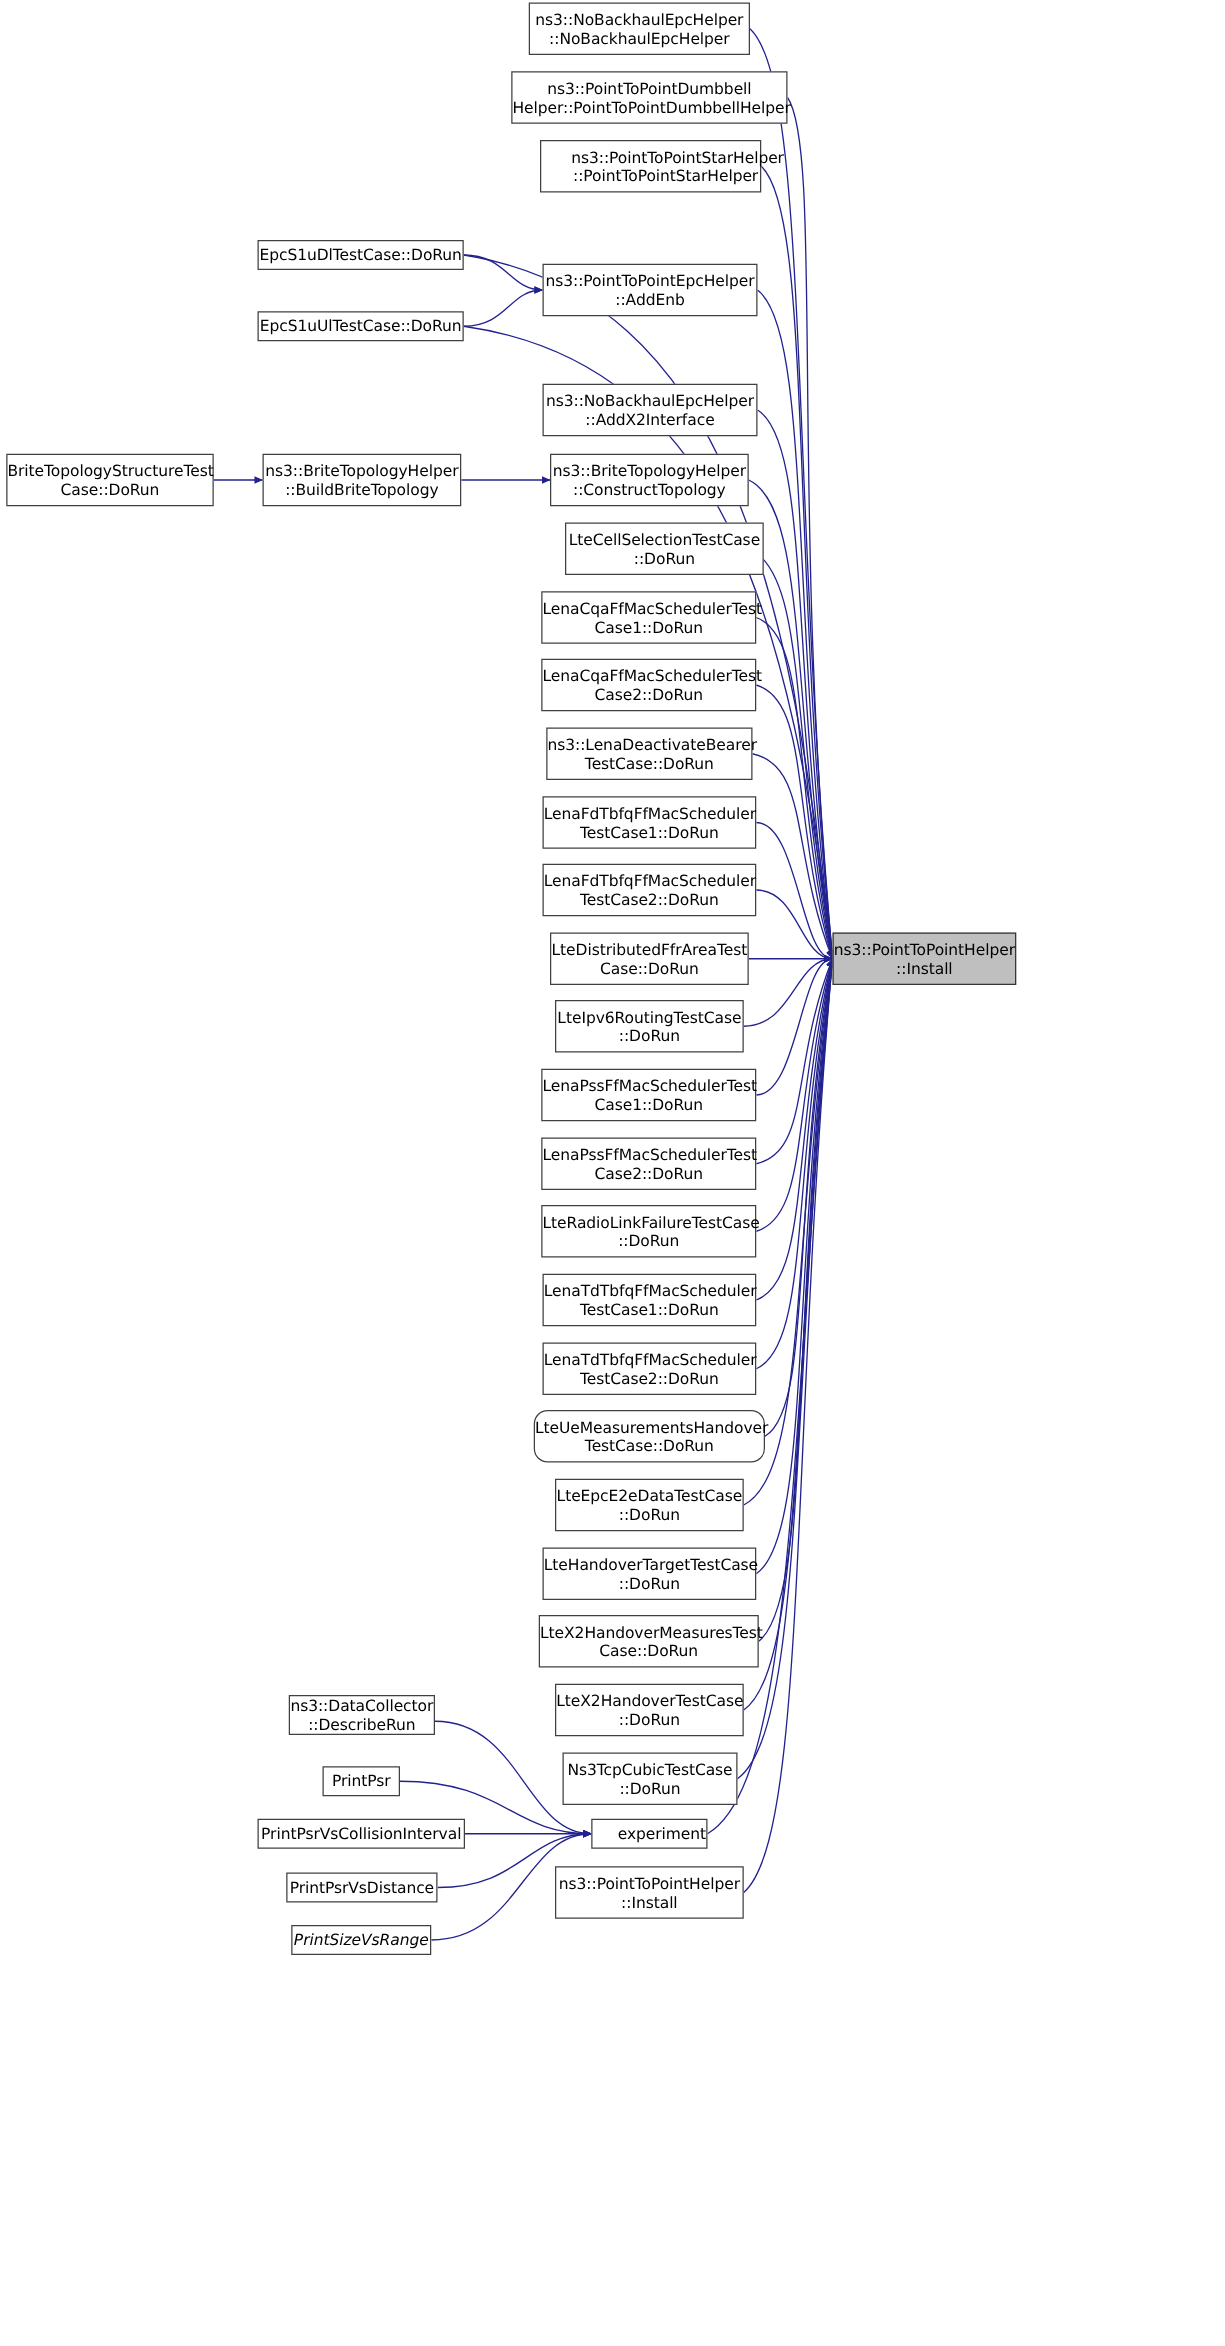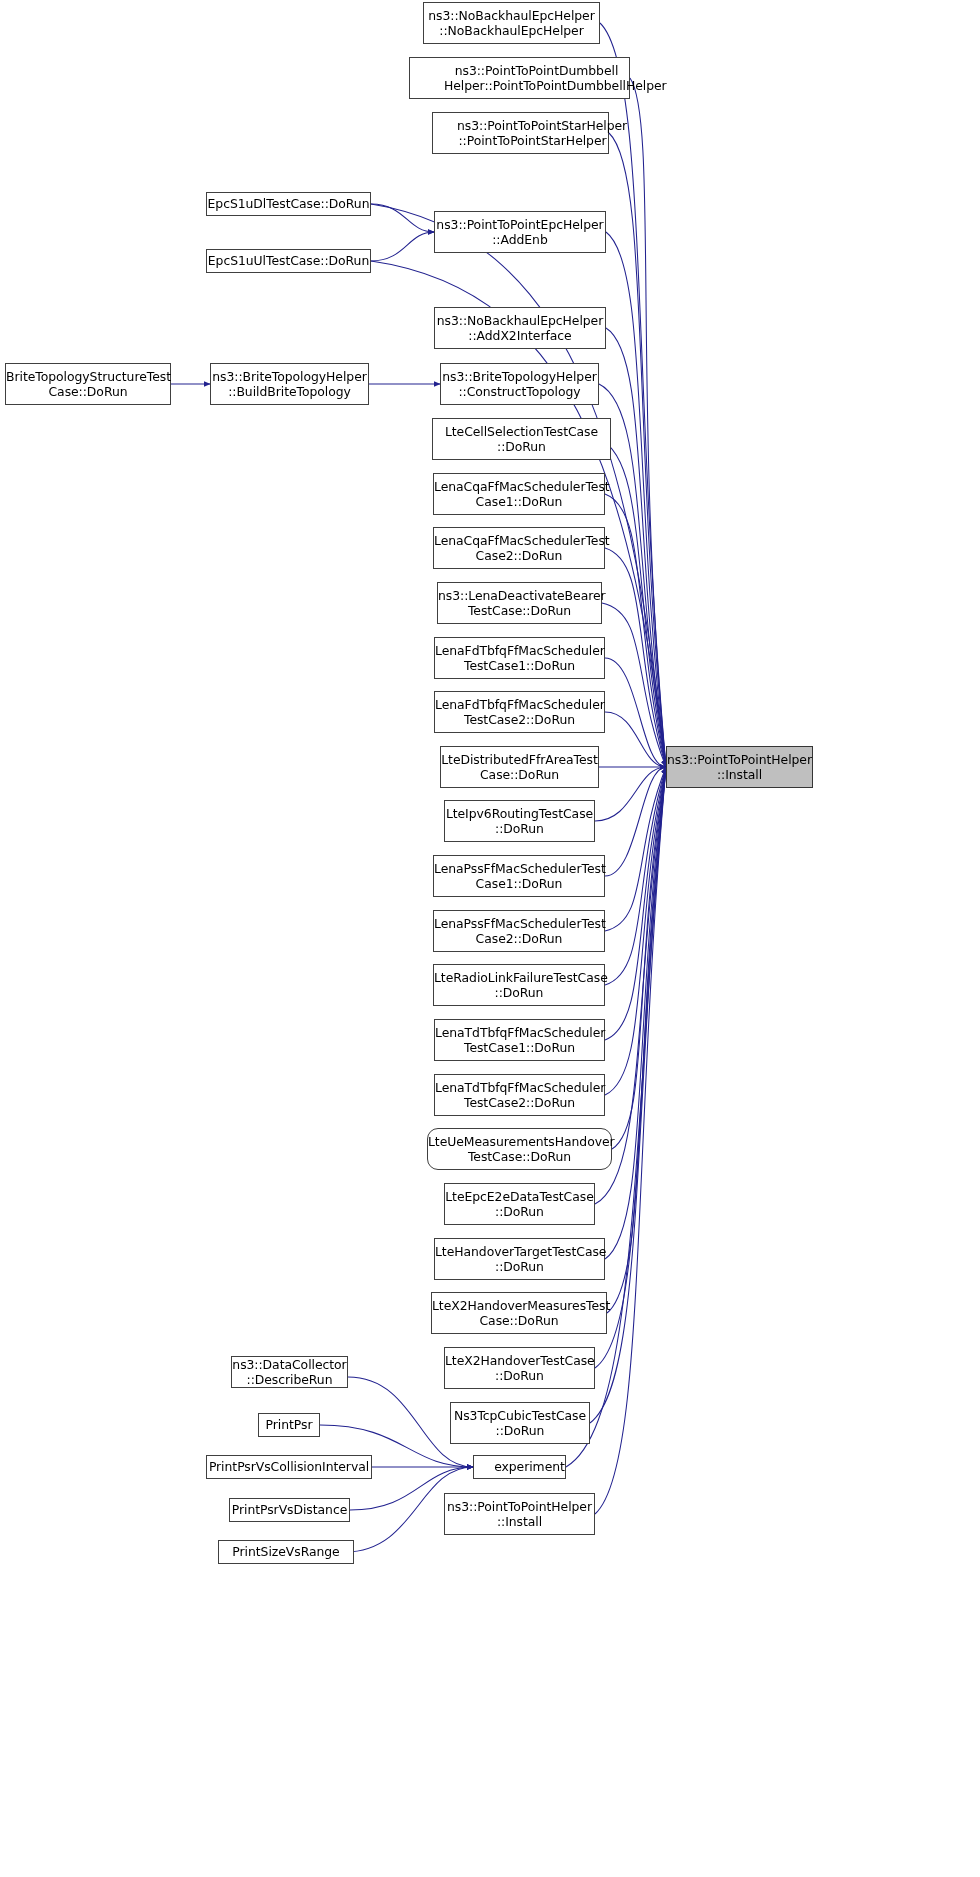--- a/index.html
+++ b/index.html
@@ -94,30 +94,30 @@
       <path d="M 590 1423 C 644.72 1383.64 632 1108.12 666 767" fill="none" stroke="#22228f" stroke-width="1.05" marker-end="url(#arrow)"></path>
       <path d="M 320 1425 C 404.15 1425 408.74 1467 473 1467" fill="none" stroke="#22228f" stroke-width="1.05" marker-end="url(#arrow)"></path>
       <path d="M 372 1467 L 473 1467" fill="none" stroke="#22228f" stroke-width="1.05" marker-end="url(#arrow)"></path>
       <path d="M 350 1510 C 417.65 1510 421.34000000000003 1467 473 1467" fill="none" stroke="#22228f" stroke-width="1.05" marker-end="url(#arrow)"></path>
       <path d="M 345 1552 C 415.4 1552 419.24 1467 473 1467" fill="none" stroke="#22228f" stroke-width="1.05" marker-end="url(#arrow)"></path>
       <path d="M 566 1467 C 638 1425 632 1131 666 767" fill="none" stroke="#22228f" stroke-width="1.05" marker-end="url(#arrow)"></path>
       <path d="M 595 1514 C 646.12 1469.18 632 1155.44 666 767" fill="none" stroke="#22228f" stroke-width="1.05" marker-end="url(#arrow)"></path>
     </svg>
   <div id="nodes-layer">
       <div class="node" style="left: 423px; top: 2px; width: 177px; height: 42px;"><span class="l1">ns3::NoBackhaulEpcHelper</span><span class="l2">::NoBackhaulEpcHelper</span></div>
-      <div class="node" style="left: 409px; top: 57px; width: 221px; height: 42px; padding-left: 34px;"><span class="l1">ns3::PointToPointDumbbell</span><span class="l2">Helper::PointToPointDumbbellHelper</span></div>
+      <div class="node" style="left: 409px; top: 57px; width: 221px; height: 42px;"><span class="l1">ns3::PointToPointDumbbell</span><span class="l2">Helper::PointToPointDumbbellHelper</span></div>
       <div class="node" style="left: 432px; top: 112px; width: 177px; height: 42px; padding-left: 24px;"><span class="l1">ns3::PointToPointStarHelper</span><span class="l2">::PointToPointStarHelper</span></div>
       <div class="node" style="left: 206px; top: 192px; width: 165px; height: 24px;"><span class="l1">EpcS1uDlTestCase::DoRun</span></div>
       <div class="node" style="left: 434px; top: 211px; width: 172px; height: 42px;"><span class="l1">ns3::PointToPointEpcHelper</span><span class="l2">::AddEnb</span></div>
       <div class="node" style="left: 206px; top: 249px; width: 165px; height: 24px;"><span class="l1">EpcS1uUlTestCase::DoRun</span></div>
       <div class="node" style="left: 434px; top: 307px; width: 172px; height: 42px;"><span class="l1">ns3::NoBackhaulEpcHelper</span><span class="l2">::AddX2Interface</span></div>
       <div class="node" style="left: 5px; top: 363px; width: 166px; height: 42px;"><span class="l1">BriteTopologyStructureTest</span><span class="l2">Case::DoRun</span></div>
       <div class="node" style="left: 210px; top: 363px; width: 159px; height: 42px;"><span class="l1">ns3::BriteTopologyHelper</span><span class="l2">::BuildBriteTopology</span></div>
       <div class="node" style="left: 440px; top: 363px; width: 159px; height: 42px;"><span class="l1">ns3::BriteTopologyHelper</span><span class="l2">::ConstructTopology</span></div>
-      <div class="node" style="left: 432px; top: 418px; width: 179px; height: 42px;"><span class="l1">LteCellSelectionTestCase</span><span class="l2">::DoRun</span></div>
+      <div class="node" style="left: 452px; top: 418px; width: 159px; height: 42px;"><span class="l1">LteCellSelectionTestCase</span><span class="l2">::DoRun</span></div>
       <div class="node" style="left: 433px; top: 473px; width: 172px; height: 42px;"><span class="l1">LenaCqaFfMacSchedulerTest</span><span class="l2">Case1::DoRun</span></div>
       <div class="node" style="left: 433px; top: 527px; width: 172px; height: 42px;"><span class="l1">LenaCqaFfMacSchedulerTest</span><span class="l2">Case2::DoRun</span></div>
       <div class="node" style="left: 437px; top: 582px; width: 165px; height: 42px;"><span class="l1">ns3::LenaDeactivateBearer</span><span class="l2">TestCase::DoRun</span></div>
       <div class="node" style="left: 434px; top: 637px; width: 171px; height: 42px;"><span class="l1">LenaFdTbfqFfMacScheduler</span><span class="l2">TestCase1::DoRun</span></div>
       <div class="node" style="left: 434px; top: 691px; width: 171px; height: 42px;"><span class="l1">LenaFdTbfqFfMacScheduler</span><span class="l2">TestCase2::DoRun</span></div>
       <div class="node" style="left: 440px; top: 746px; width: 159px; height: 42px;"><span class="l1">LteDistributedFfrAreaTest</span><span class="l2">Case::DoRun</span></div>
       <div class="node highlight" style="left: 666px; top: 746px; width: 147px; height: 42px;"><span class="l1">ns3::PointToPointHelper</span><span class="l2">::Install</span></div>
       <div class="node" style="left: 444px; top: 800px; width: 151px; height: 42px;"><span class="l1">LteIpv6RoutingTestCase</span><span class="l2">::DoRun</span></div>
       <div class="node" style="left: 433px; top: 855px; width: 172px; height: 42px;"><span class="l1">LenaPssFfMacSchedulerTest</span><span class="l2">Case1::DoRun</span></div>
       <div class="node" style="left: 433px; top: 910px; width: 172px; height: 42px;"><span class="l1">LenaPssFfMacSchedulerTest</span><span class="l2">Case2::DoRun</span></div>
@@ -129,15 +129,15 @@
       <div class="node" style="left: 434px; top: 1238px; width: 171px; height: 42px;"><span class="l1">LteHandoverTargetTestCase</span><span class="l2">::DoRun</span></div>
       <div class="node" style="left: 431px; top: 1292px; width: 176px; height: 42px;"><span class="l1">LteX2HandoverMeasuresTest</span><span class="l2">Case::DoRun</span></div>
       <div class="node" style="left: 444px; top: 1347px; width: 151px; height: 42px;"><span class="l1">LteX2HandoverTestCase</span><span class="l2">::DoRun</span></div>
       <div class="node" style="left: 231px; top: 1356px; width: 117px; height: 32px;"><span class="l1">ns3::DataCollector</span><span class="l2">::DescribeRun</span></div>
       <div class="node" style="left: 450px; top: 1402px; width: 140px; height: 42px;"><span class="l1">Ns3TcpCubicTestCase</span><span class="l2">::DoRun</span></div>
       <div class="node" style="left: 258px; top: 1413px; width: 62px; height: 24px;"><span class="l1">PrintPsr</span></div>
       <div class="node" style="left: 206px; top: 1455px; width: 166px; height: 24px;"><span class="l1">PrintPsrVsCollisionInterval</span></div>
       <div class="node" style="left: 473px; top: 1455px; width: 93px; height: 24px; padding-left: 20px;"><span class="l1">experiment</span></div>
       <div class="node" style="left: 229px; top: 1498px; width: 121px; height: 24px;"><span class="l1">PrintPsrVsDistance</span></div>
       <div class="node" style="left: 444px; top: 1493px; width: 151px; height: 42px;"><span class="l1">ns3::PointToPointHelper</span><span class="l2">::Install</span></div>
-      <div class="node" style="left: 218px; top: 1540px; width: 136px; height: 24px;"><span class="l1">PrintSizeVsRange</span></div>
+      <div class="node" style="left: 233px; top: 1540px; width: 112px; height: 24px; font-style: italic;"><span class="l1">PrintSizeVsRange</span></div>
     </div>
 </div>
 
 </body></html>

